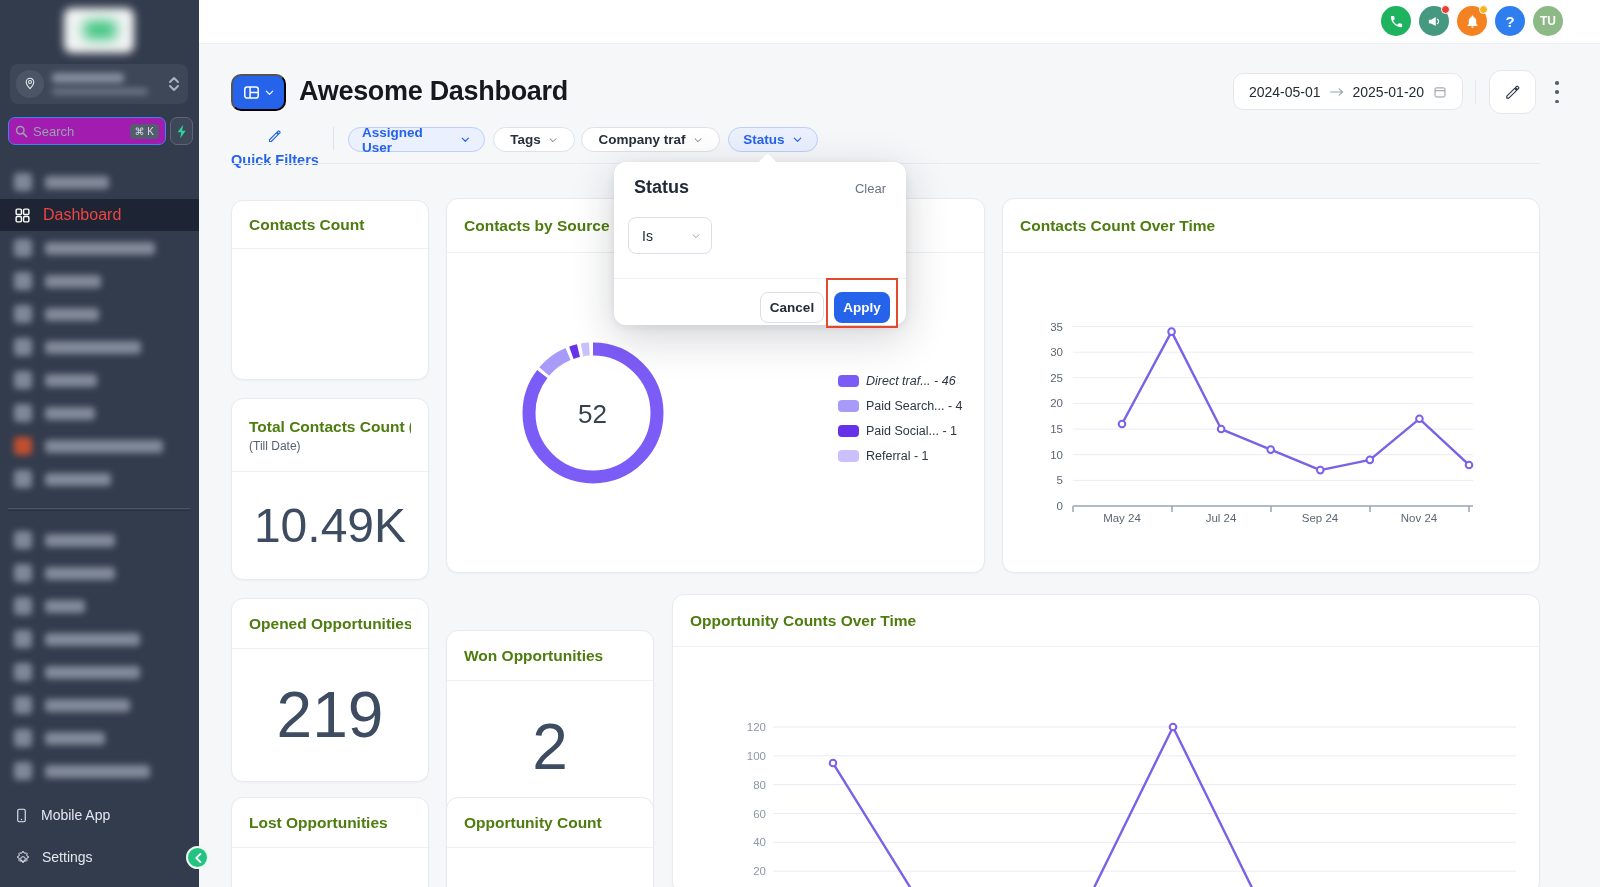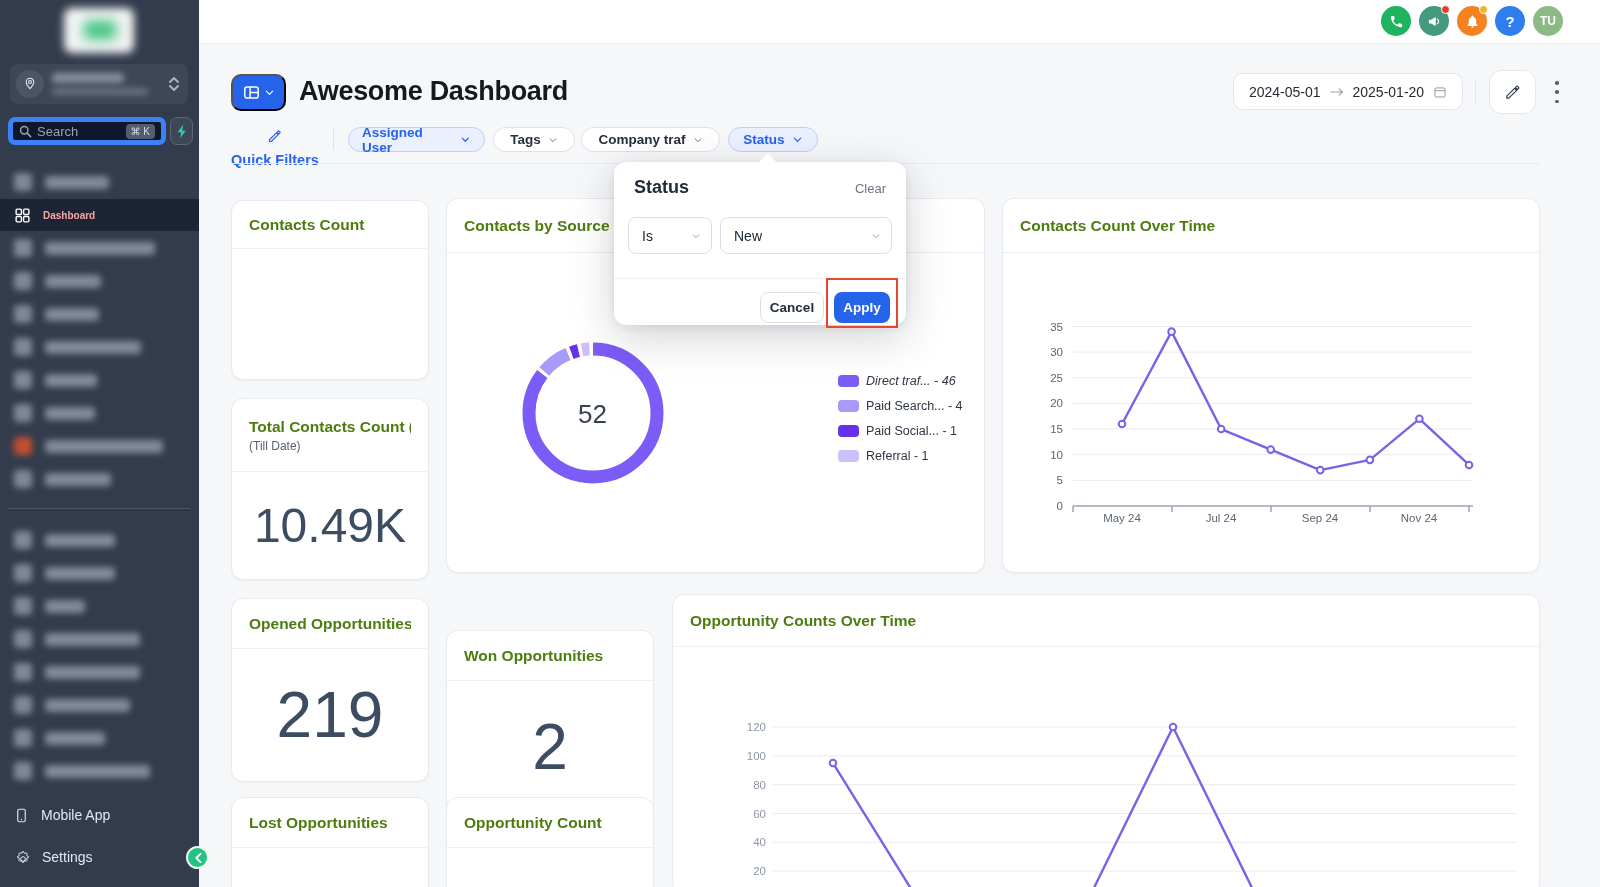--- a/index.html
+++ b/index.html
@@ -7,28 +7,28 @@
   body { font-family:"Liberation Sans", sans-serif; background:#f6f7f9; position:relative; }
   .abs { position:absolute; }
 
   
   .sidebar { position:absolute; left:0; top:0; width:199px; height:887px; background:#333c4d; z-index:40; }
   .logo-blur { position:absolute; left:64px; top:8px; width:70px; height:45px; border-radius:8px; background:#f2f4f4; filter:blur(4px); }
   .logo-blob { position:absolute; left:20px; top:13px; width:32px; height:18px; background:#39c37c; border-radius:4px; filter:blur(5px); }
   .workspace { position:absolute; left:10px; top:64px; width:178px; height:40px; background:#3e4757; border-radius:8px; }
   .ws-pin { position:absolute; left:6px; top:6px; width:28px; height:28px; border-radius:50%; background:#4c5565; display:flex; align-items:center; justify-content:center; }
   .ws-bar { position:absolute; background:#97a0ae; border-radius:4px; filter:blur(3px); opacity:.8; }
-  .searchbox { position:absolute; left:8px; top:117px; width:158px; height:28px; background:#0f172a; border:5px solid #3b82f6; border-radius:7px; display:flex; align-items:center; padding:4px 6px; }
+  .searchbox { position:absolute; left:8px; top:117px; width:158px; height:28px; background:#a21caf; border:1px solid #3b82f6; border-radius:7px; display:flex; align-items:center; padding:4px 6px; }
   .searchbox input { flex:1; min-width:0; background:transparent; border:none; outline:none; color:#dbe1e9; font-size:13px; font-family:inherit; margin-left:5px; }
   .searchbox input::placeholder { color:#99a2b0; }
   .kbd { background:#535d6e; color:#d9dee6; font-size:10px; border-radius:4px; padding:2px 5px; white-space:nowrap; }
   .boltbtn { position:absolute; left:170px; top:117px; width:23px; height:28px; background:#3d4757; border:1px solid #5c6677; border-radius:7px; display:flex; align-items:center; justify-content:center; }
   .mrow { position:absolute; left:0; width:199px; height:32px; display:flex; align-items:center; padding-left:14px; cursor:pointer; }
   .mrow.active { background:#1d2433; }
-  .mrow .mlabel { color:#fca5a5; font-size:10px; font-weight:700; margin-left:12px; }
+  .mrow .mlabel { color:#ef4444; font-size:16px; font-weight:400; margin-left:12px; }
   .micon.blur { width:18px; height:18px; border-radius:4px; background:#99a2b1; filter:blur(3px); opacity:.75; flex:none; }
   .micon.blur.red { background:#c8502f; opacity:.95; }
   .mbar.blur { height:13px; border-radius:4px; background:#a3abb9; filter:blur(3px); opacity:.7; margin-left:13px; }
   .mdivider { position:absolute; left:8px; width:182px; height:2px; background:#49536400; border-top:1px solid #4a5465; box-shadow:0 1px 0 #2a3240; }
   .srow { position:absolute; left:0; width:199px; height:28px; display:flex; align-items:center; padding-left:14px; color:#e3e8ee; font-size:14px; cursor:pointer; }
   .srow .slabel { margin-left:12px; }
   .collapse-btn { position:absolute; left:186px; top:846px; width:23px; height:23px; border-radius:50%; background:#25c381; border:2px solid #eafaf2; color:#fff; display:flex; align-items:center; justify-content:center; font-size:13px; font-weight:700; z-index:60; cursor:pointer; }
 
   
   .topbar { position:absolute; left:199px; top:0; width:1401px; height:44px; background:#fff; border-bottom:1px solid #eceef2; z-index:10; }
@@ -462,23 +462,17 @@
 <div class="popover">
   <div class="pop-caret"></div>
   <div class="pop-title">Status</div>
   <div class="pop-clear">Clear</div>
   <div class="pop-select" style="left:14px; width:84px;">
     <span>Is</span>
     <svg width="10" height="10" viewBox="0 0 24 24">
         <path d="M5 9l7 7 7-7" fill="none" stroke="#98a1ae" stroke-width="2.4" stroke-linecap="round" stroke-linejoin="round"></path>
       </svg>
   </div>
-  <div class="pop-select" style="left:106px; width:172px;">
-    <span>New</span>
-    <svg width="10" height="10" viewBox="0 0 24 24">
-        <path d="M5 9l7 7 7-7" fill="none" stroke="#98a1ae" stroke-width="2.4" stroke-linecap="round" stroke-linejoin="round"></path>
-      </svg>
-  </div>
   <div class="pop-footer-line"></div>
   <button class="pop-btn pop-cancel">Cancel</button>
   <button class="pop-btn pop-apply">Apply</button>
   <div class="apply-annot"></div>
 </div>
 
 </body></html>

